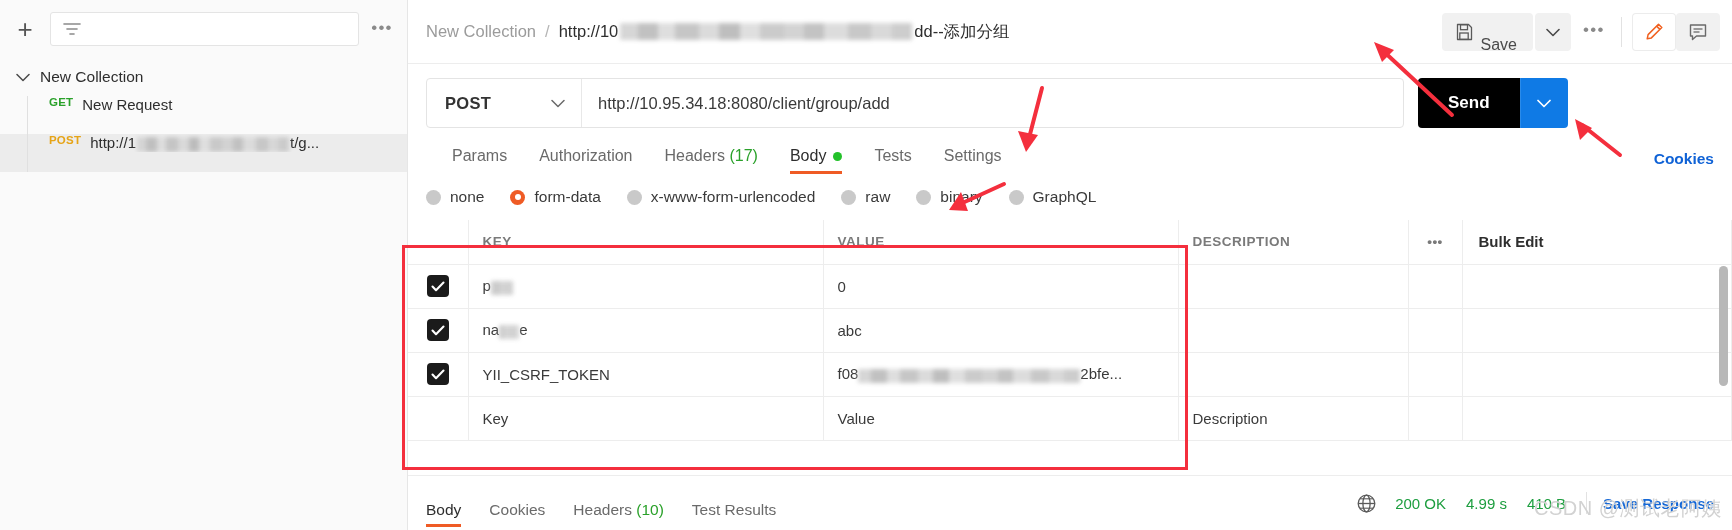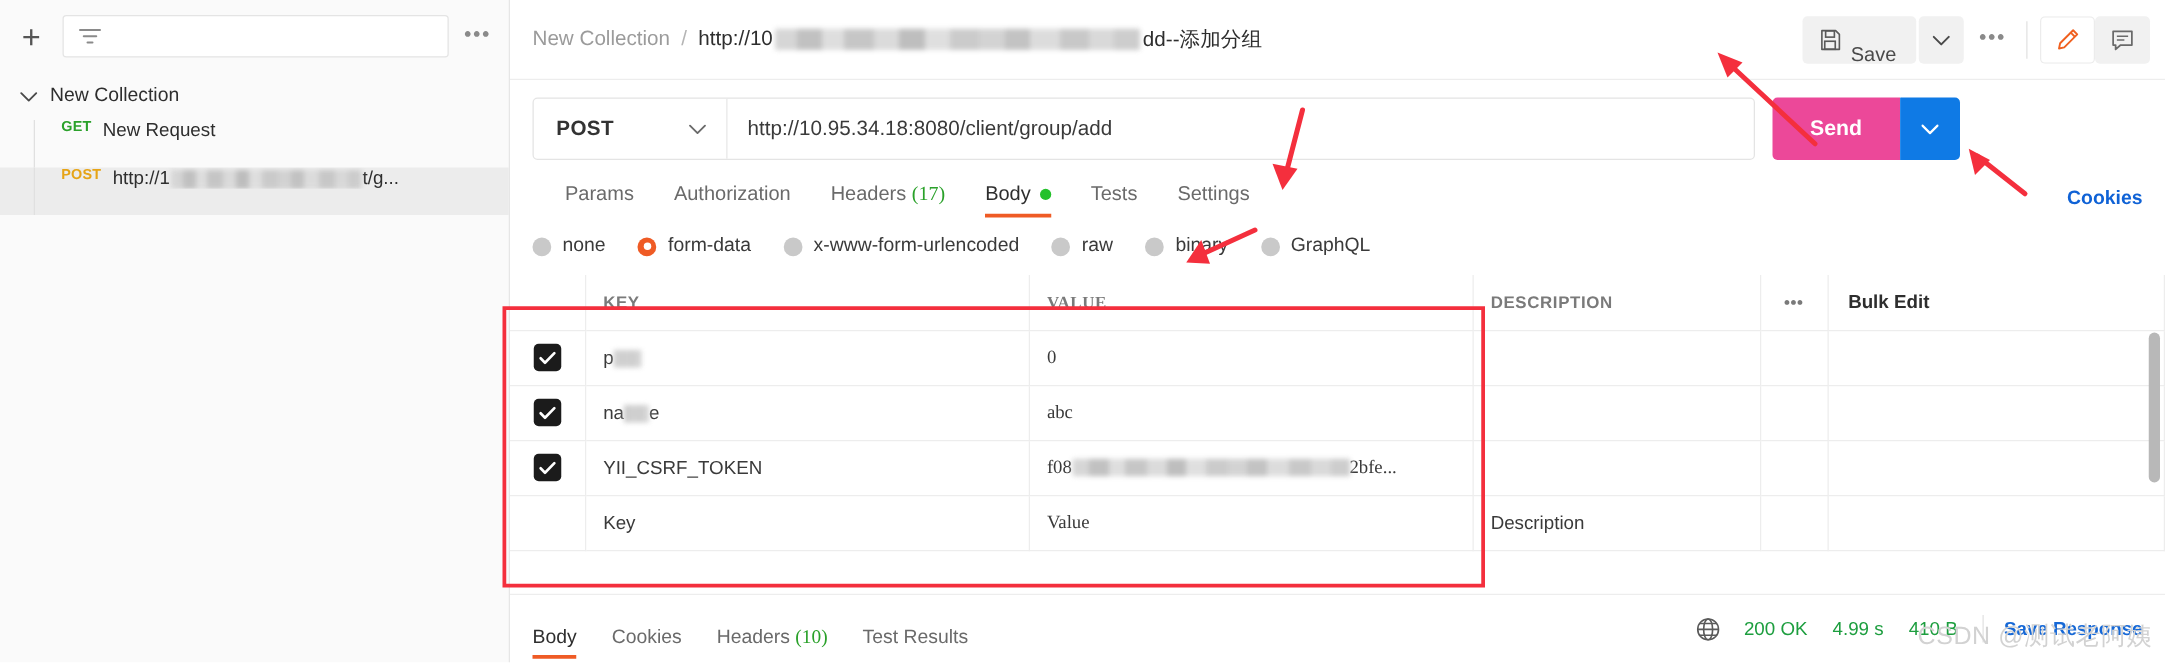--- a/index.html
+++ b/index.html
@@ -122,21 +122,21 @@
     width: 155px; display: flex; align-items: center; justify-content: space-between;
     padding: 0 16px 0 18px; border-right: 1px solid #e8e8e8; cursor: pointer;
   }
   .method-txt { font-size: 16.5px; font-weight: 700; color: #333; letter-spacing: .3px; }
   .url-input {
     flex: 1 1 auto; display: flex; align-items: center; padding: 0 16px;
     font-size: 16.5px; color: #3a3a3a; cursor: text;
   }
   .send-group { display: flex; align-items: stretch; height: 50px; flex: 0 0 auto; }
   .send-btn {
-    background: #ec4899; color: #fff; font-size: 17px; font-weight: 700;
+    background: #000000; color: #fff; font-size: 17px; font-weight: 700;
     border-radius: 4px 0 0 4px; padding: 0 30px; display: flex; align-items: center;
     cursor: pointer;
   }
   .send-caret {
     background: #0f7ae5; width: 48px; border-left: 1px solid #2a8bea;
     border-radius: 0 4px 4px 0; display: flex; align-items: center; justify-content: center;
     cursor: pointer;
   }
   .cookies-link {
     position: absolute; right: 18px; top: 150px; color: #0f62d6;
@@ -149,21 +149,21 @@
     font-size: 16px; color: #6a6a6a; padding: 0 16px 9px 16px; cursor: pointer;
     position: relative; white-space: nowrap;
   }
   .rtab:first-child { padding-left: 0; }
   .rtab.active { color: #2e2e2e; }
   .rtab.active::after {
     content: ""; position: absolute; left: 16px; right: 16px; bottom: 0;
     height: 3px; background: #ef5b25;
   }
   .rtab:first-child.active::after { left: 0; }
-  .tab-count { color: #2aa12a; font-family: Liberation Serif, serif; }
+  .tab-count { color: #2aa12a; }
   .green-dot {
     display: inline-block; width: 9px; height: 9px; border-radius: 50%;
     background: #23c12a; margin-left: 7px; vertical-align: middle;
   }
 
   
   #body-types { display: flex; align-items: flex-end; padding: 14px 18px 0 18px; gap: 0; }
   .radio-item { display: flex; align-items: center; cursor: pointer; margin-right: 26px; }
   .radio-dot {
     width: 15px; height: 15px; border-radius: 50%; background: #c9c9c9; margin-right: 9px;
@@ -178,21 +178,21 @@
 
   
   #kv-wrap { position: relative; margin-top: 14px; }
   .kv-table { width: 100%; border-collapse: collapse; table-layout: fixed; }
   .kv-table th, .kv-table td {
     border: 1px solid #ededed; border-left: none; border-top: none;
     height: 44px; padding: 0 0 0 14px; text-align: left; vertical-align: middle;
   }
   .col-check { width: 60px; padding-left: 0 !important; text-align: center !important; }
   .col-key { width: 355px; }
-  .col-value { width: 355px; font-family: Liberation Serif, serif; }
+  .col-value { width: 355px; }
   .col-desc { width: 230px; }
   .col-dots { width: 54px; text-align: center !important; padding-left: 0 !important; }
   .col-bulk { width: auto; padding-left: 16px !important; }
   .kv-table th {
     font-size: 13.5px; font-weight: 700; color: #7a7a7a; letter-spacing: .5px;
     background: #fff;
   }
   .kv-table td { font-size: 15px; color: #3a3a3a; background: #fff; }
   .th-bulk { color: #2e2e2e !important; font-size: 15px !important; letter-spacing: 0 !important; cursor: pointer; }
   .th-dots { color: #7a7a7a; font-size: 16px; letter-spacing: 1.2px; cursor: pointer; }

